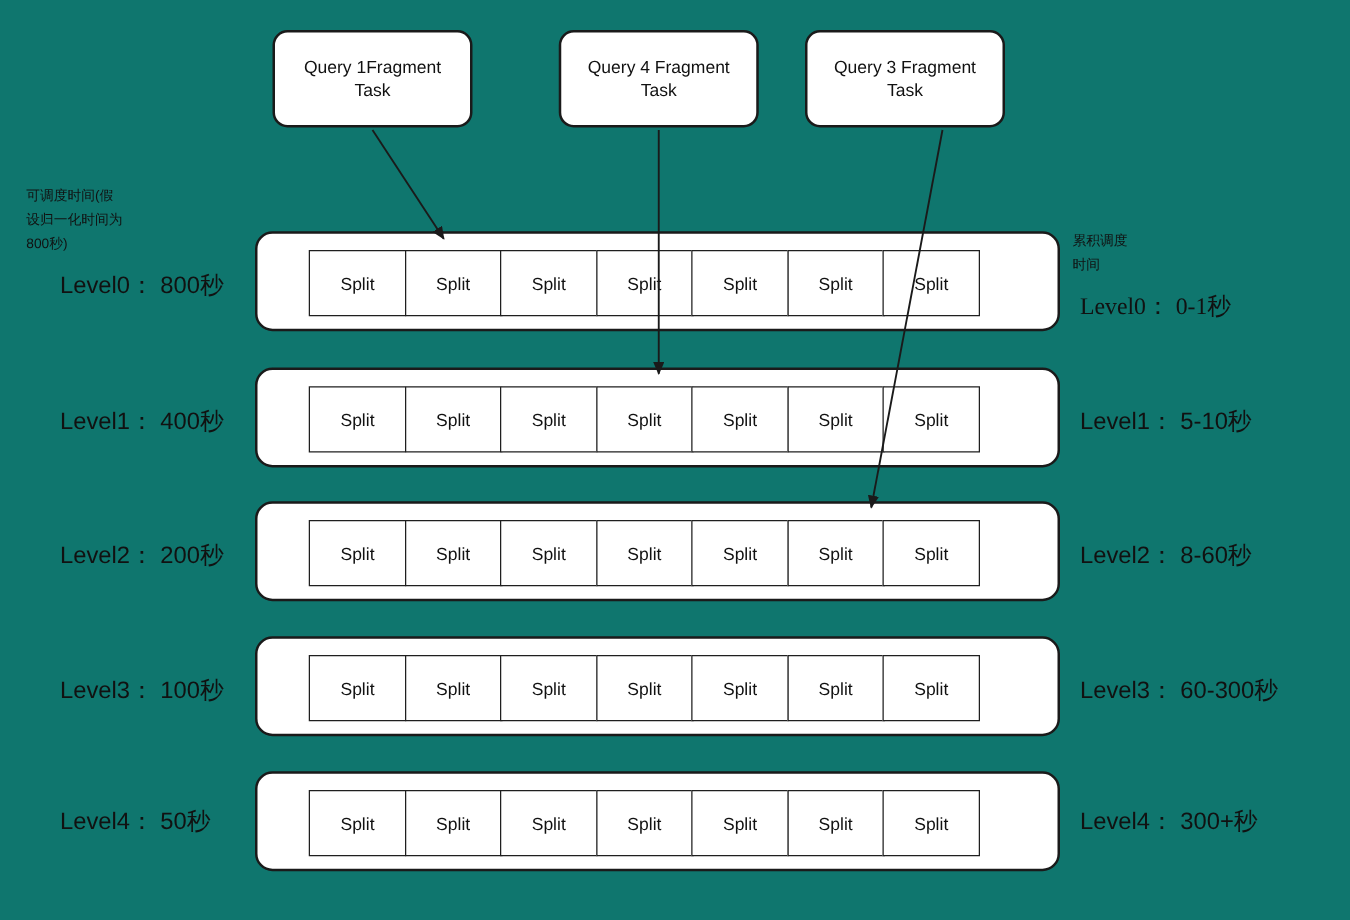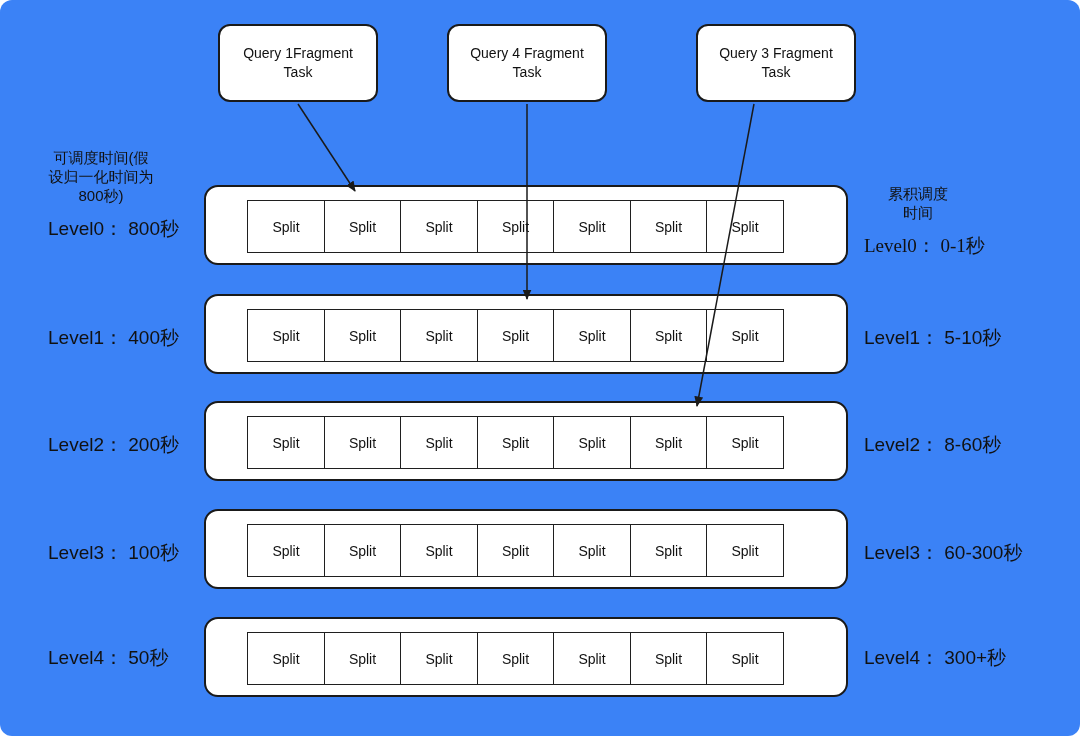--- a/index.html
+++ b/index.html
@@ -1,18 +1,18 @@
 <!DOCTYPE html>
 <html><head>
 <meta charset="utf-8">
 <style>
   html,body{margin:0;padding:0;background:#ffffff;}
   #canvas{
-    position:relative;width:1080px;height:736px;background:#3b82f6;overflow:hidden;
-    font-family:"Liberation Sans","DejaVu Sans",sans-serif;color:#111;border-radius:12px;
+    position:relative;width:1080px;height:736px;background:#0f766e;overflow:hidden;
+    font-family:"Liberation Sans","DejaVu Sans",sans-serif;color:#111;
   }
   .query-box{
     position:absolute;top:24px;width:160px;height:78px;box-sizing:border-box;
     border:2px solid #1a1a1a;border-radius:12px;background:#fff;
     display:flex;align-items:center;justify-content:center;text-align:center;
     font-size:14px;line-height:19px;padding:4px 10px;
   }
   .level-row{
     position:absolute;left:204px;width:644px;height:80px;box-sizing:border-box;
     border:2px solid #1a1a1a;border-radius:14px;background:#fff;
@@ -20,21 +20,21 @@
   .split-strip{
     position:absolute;left:41px;top:13px;display:flex;
   }
   .split-cell{
     width:78px;height:53px;box-sizing:border-box;border:1.5px solid #1f1f1f;background:#fff;
     display:flex;align-items:center;justify-content:center;
     font-size:14px;
   }
   .split-cell + .split-cell{margin-left:-1.5px;}
   .side-header{
-    position:absolute;text-align:center;font-size:15px;line-height:19px;white-space:pre-line;
+    position:absolute;text-align:left;font-size:11px;line-height:19px;white-space:pre-line;
   }
   #left-header{left:21px;top:148px;width:160px;}
   #right-header{left:858px;top:144px;width:120px;margin-top:40px;}
   .side-label{
     position:absolute;font-size:19px;line-height:18px;height:18px;white-space:nowrap;text-align:center;
   }
   .side-label.left{left:48px;}
   .side-label.right{left:864px;}
   #arrow-layer{position:absolute;left:0;top:0;width:1080px;height:736px;pointer-events:none;}
 </style>
@@ -42,21 +42,21 @@
 <body>
 
 <div id="canvas">
 
   <div class="query-box" style="left:218px;">
     <span>Query 1Fragment Task</span>
   </div>
   <div class="query-box" style="left:447px;">
     <span>Query 4 Fragment Task</span>
   </div>
-  <div class="query-box" style="left:696px;">
+  <div class="query-box" style="left:644px;">
     <span>Query 3 Fragment Task</span>
   </div>
 
   <div id="left-header" class="side-header">可调度时间(假
 设归一化时间为
 800秒)</div>
   <div id="right-header" class="side-header">累积调度
 时间</div>
 
   <div class="level-row" style="top:185px;">

